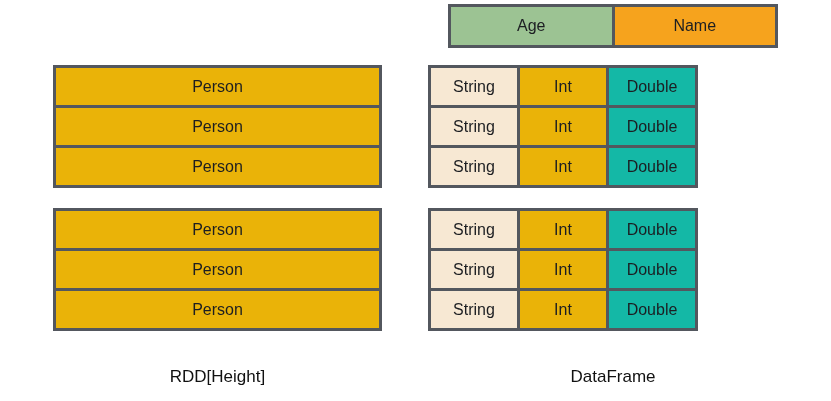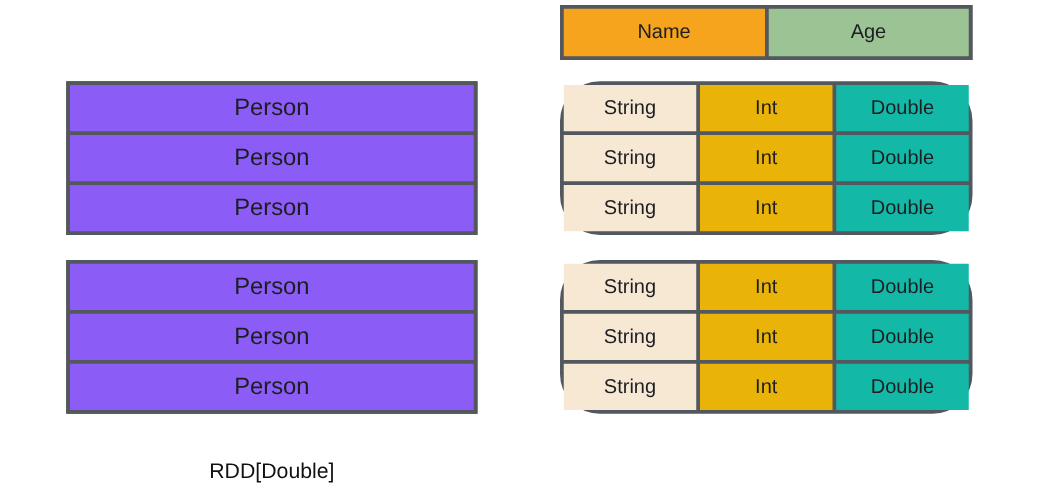--- a/index.html
+++ b/index.html
@@ -17,30 +17,30 @@
     border: 3px solid #53575e;
     box-sizing: border-box;
     background: #53575e;
   }
   
   .rdd-group { left: 53px; width: 329px; }
   .rdd-group-1 { top: 65px; }
   .rdd-group-2 { top: 208px; }
   .rdd-row {
     height: 37px;
-    background: #8b5cf6;
+    background: #eab308;
     display: flex;
     align-items: center;
     justify-content: center;
-    font-size: 19px;
+    font-size: 16px;
   }
   .rdd-row + .rdd-row { margin-top: 3px; }
   
   .df-header { left: 448px; top: 4px; width: 330px; }
-  .df-group { left: 448px; width: 330px; border-radius: 32px; }
+  .df-group { left: 428px; width: 270px; }
   .df-group-1 { top: 65px; }
   .df-group-2 { top: 208px; }
   .df-row { display: flex; height: 37px; }
   .df-row + .df-row { margin-top: 3px; }
   .df-header .df-row { height: 38px; }
   .df-cell {
     flex: 1 1 0;
     display: flex;
     align-items: center;
     justify-content: center;
@@ -76,22 +76,22 @@
   </div>
 
   <div class="group rdd-group rdd-group-2">
     <div class="rdd-row">Person</div>
     <div class="rdd-row">Person</div>
     <div class="rdd-row">Person</div>
   </div>
 
   <div class="group df-header">
     <div class="df-row">
+      <div class="df-cell h-age">Age</div>
       <div class="df-cell h-name">Name</div>
-      <div class="df-cell h-age">Age</div>
     </div>
   </div>
 
   <div class="group df-group df-group-1">
     <div class="df-row">
       <div class="df-cell c-name">String</div>
       <div class="df-cell c-age">Int</div>
       <div class="df-cell c-height">Double</div>
     </div>
     <div class="df-row">
@@ -117,15 +117,16 @@
       <div class="df-cell c-age">Int</div>
       <div class="df-cell c-height">Double</div>
     </div>
     <div class="df-row">
       <div class="df-cell c-name">String</div>
       <div class="df-cell c-age">Int</div>
       <div class="df-cell c-height">Double</div>
     </div>
   </div>
 
-  <div class="caption caption-rdd">RDD[Double]</div>
+  <div class="caption caption-rdd">RDD[Height]</div>
+  <div class="caption caption-df">DataFrame</div>
 
 </div>
 
 </body></html>

